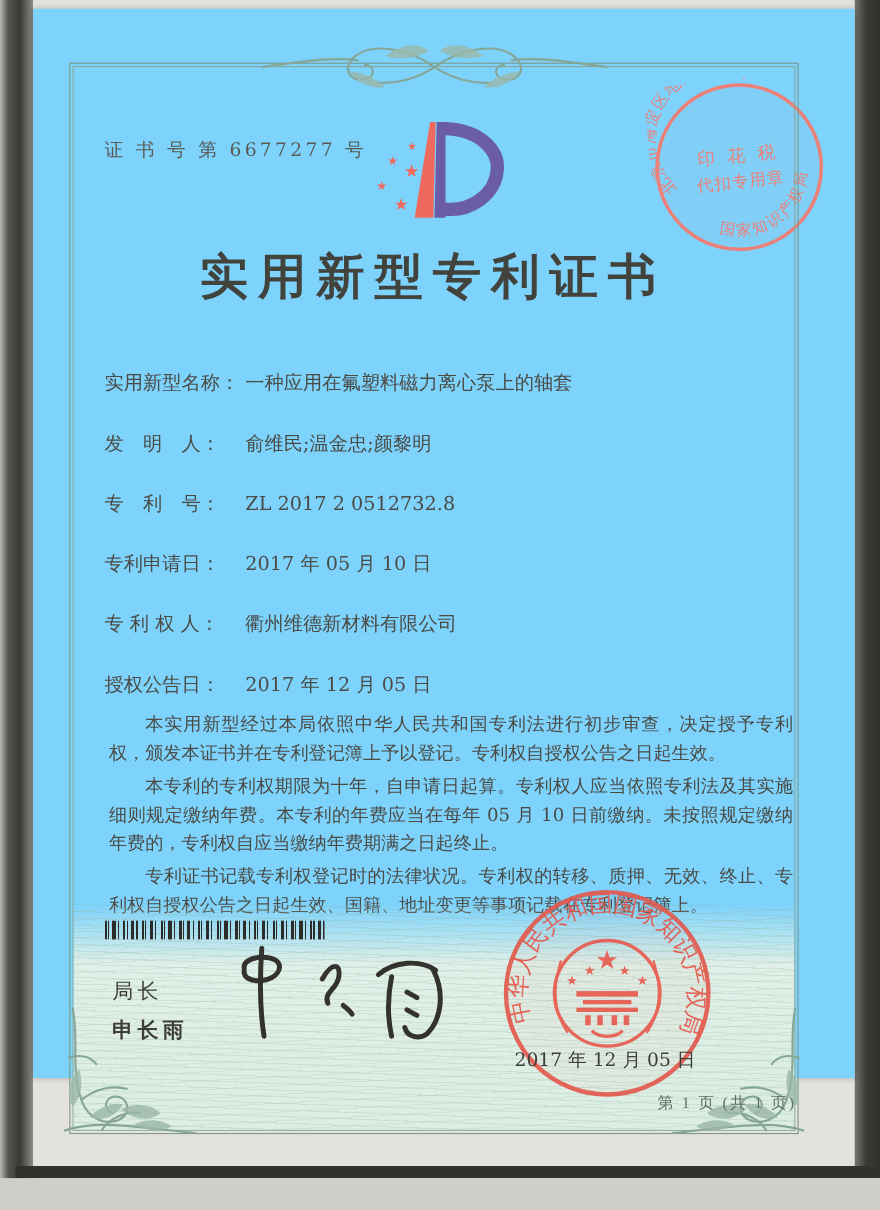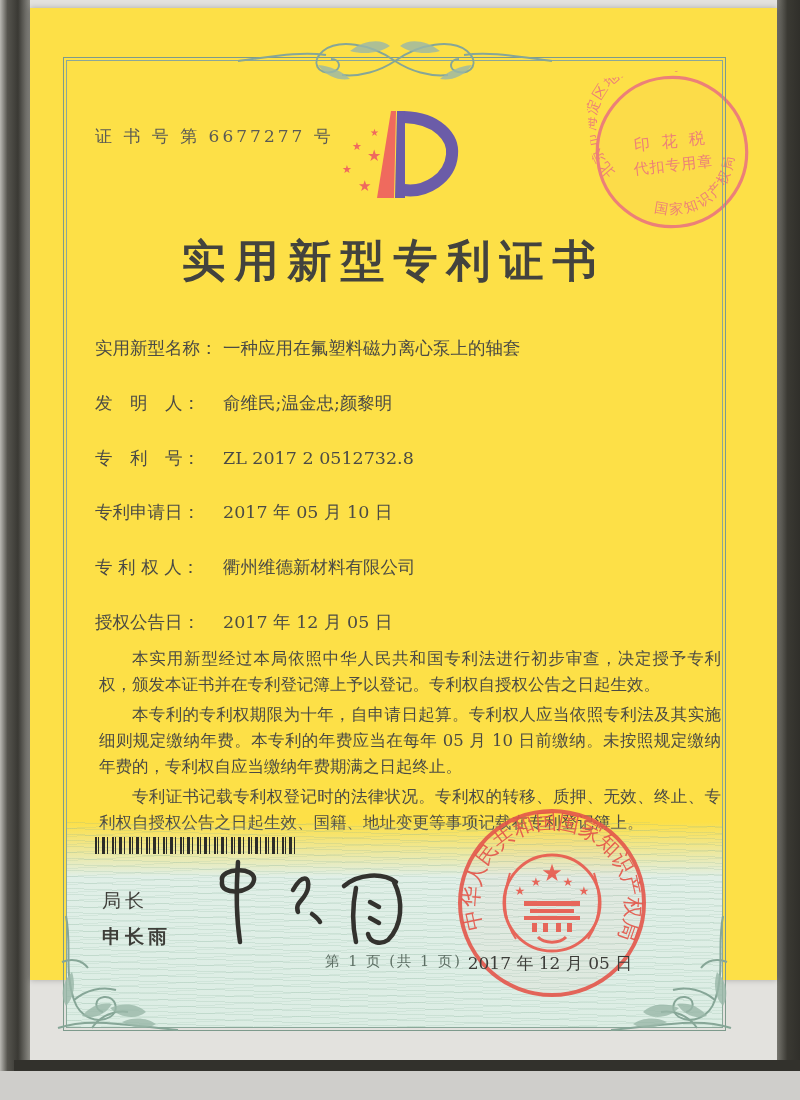--- a/index.html
+++ b/index.html
@@ -11,62 +11,62 @@
   
   .photo-left{position:absolute;left:0;top:0;bottom:0;width:30px;
     background:linear-gradient(90deg,#b9b8b3 0,#55544e 25%,#3a3934 60%,#8d8c86 100%);}
   .photo-right{position:absolute;right:0;top:0;height:1062px;width:23px;
     background:linear-gradient(90deg,#77766f 0,#3a3933 45%,#302f2a 100%);}
   .photo-bottom{position:absolute;left:14px;right:0;top:1060px;height:11px;background:#32312c;}
   .photo-under{position:absolute;left:0;right:0;top:1071px;bottom:0;background:#cfcecb;}
 
   
   .paper{position:absolute;left:30px;top:8px;width:747px;height:972px;
-    background:#fde047;box-shadow:0 0 6px rgba(0,0,0,.25);}
+    background:#7dd3fc;box-shadow:0 0 6px rgba(0,0,0,.25);}
 
   
   .frame{position:absolute;left:33px;top:49px;width:661px;height:972px;
     border:1px solid #7d9a8c;}
   .frame-inner{position:absolute;inset:2px;border:1px solid #8aa799;}
   .ornament{position:absolute;pointer-events:none;}
   .orn-top{left:50%;top:-27px;transform:translateX(-50%);}
   .orn-bl{left:-12px;bottom:-12px;}
   .orn-br{right:-12px;bottom:-12px;transform:scaleX(-1);}
 
   
   .guilloche{position:absolute;left:3px;right:3px;bottom:3px;height:205px;
     background:
       repeating-linear-gradient(2deg, rgba(130,175,150,.20) 0 1px, rgba(0,0,0,0) 1px 6px),
       repeating-linear-gradient(-3deg, rgba(130,175,150,.14) 0 1px, rgba(0,0,0,0) 1px 8px),
       linear-gradient(180deg, rgba(223,238,230,0) 0, #e0efe7 55px, #dcede4 100%);}
 
   
   .cert-no{position:absolute;left:65px;top:117px;font-size:17px;letter-spacing:3px;color:#5a5a54;}
   .logo{position:absolute;left:300px;top:90px;}
-  .title{position:absolute;left:33px;top:224px;width:661px;text-align:center;
+  .title{position:absolute;left:33px;top:214px;width:661px;text-align:center;
     font-size:44px;font-weight:600;letter-spacing:9px;color:#43433e;}
   .field{position:absolute;left:65px;font-size:17.5px;color:#4b4b45;white-space:nowrap;}
   .flabel{display:inline-block;min-width:128px;}
   .paras{position:absolute;left:65px;top:634px;width:630px;font-size:16.5px;line-height:26px;
     color:#4b4b45;text-align:justify;}
   .paras p{margin:4px;text-indent:2em;}
   .barcode{position:absolute;left:65px;top:829px;width:200px;height:17px;
     background:repeating-linear-gradient(90deg,
       #2c2c28 0 2px, rgba(0,0,0,0) 2px 3px,
       #2c2c28 3px 4px, rgba(0,0,0,0) 4px 7px,
       #2c2c28 7px 10px, rgba(0,0,0,0) 10px 12px,
       #2c2c28 12px 13px, rgba(0,0,0,0) 13px 17px);}
   .signer-title{position:absolute;left:72px;top:880px;font-size:19px;color:#3e3e39;letter-spacing:4px;text-align:center;}
   .signer-name{position:absolute;left:72px;top:916px;font-size:19px;color:#3e3e39;letter-spacing:4px;font-weight:bold;}
   .signature{position:absolute;left:168px;top:842px;}
   .seal{position:absolute;left:422px;top:795px;}
   .seal-date{position:absolute;left:420px;top:944px;width:200px;text-align:center;
     font-size:17px;color:#3c3c38;}
-  .footer{position:absolute;left:33px;top:944px;width:661px;text-align:center;
-    font-size:14.5px;color:#5c6e63;letter-spacing:2px;}
+  .footer{position:absolute;left:33px;top:985px;width:661px;text-align:right;
+    font-size:14.5px;color:#5c6e63;letter-spacing:2px;font-family:Liberation Serif, serif;}
   .tax-stamp{position:absolute;left:562px;top:64px;transform:rotate(-6deg);}
 </style>
 </head>
 <body>
 
 <div class="photo-left"></div>
 <div class="photo-right"></div>
 <div class="photo-bottom"></div>
 <div class="photo-under"></div>
 

